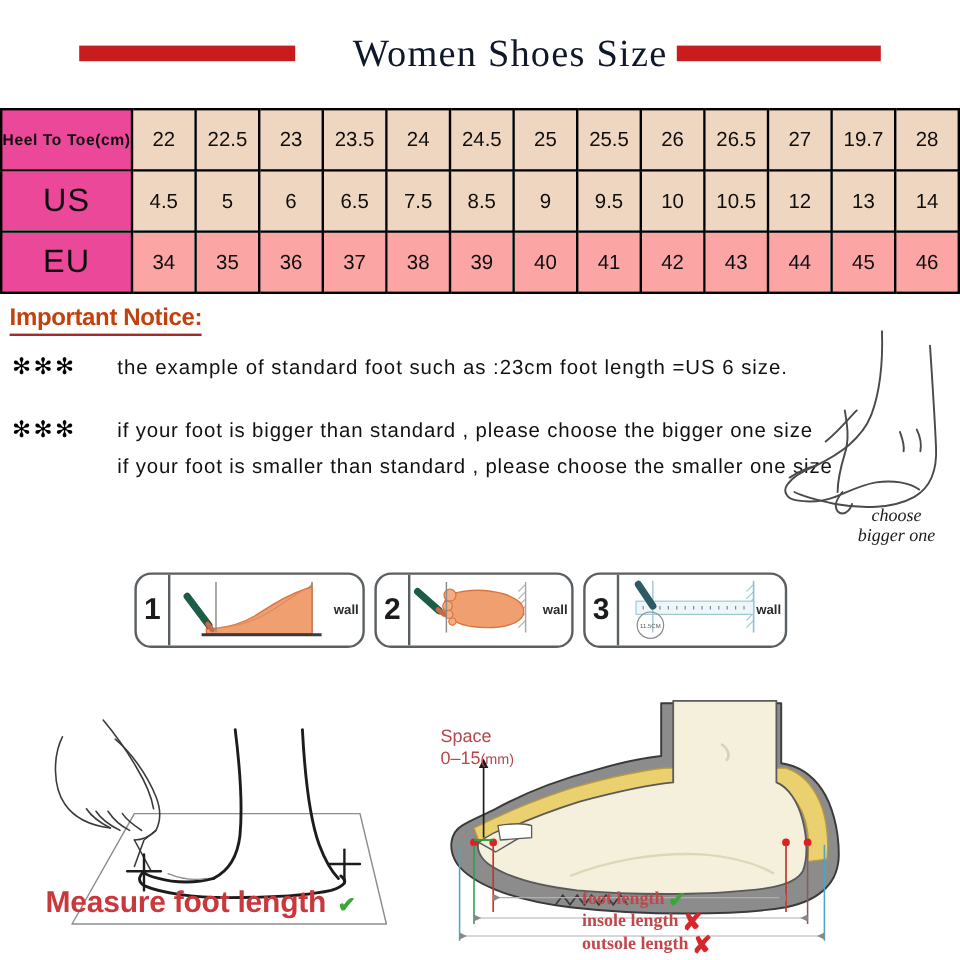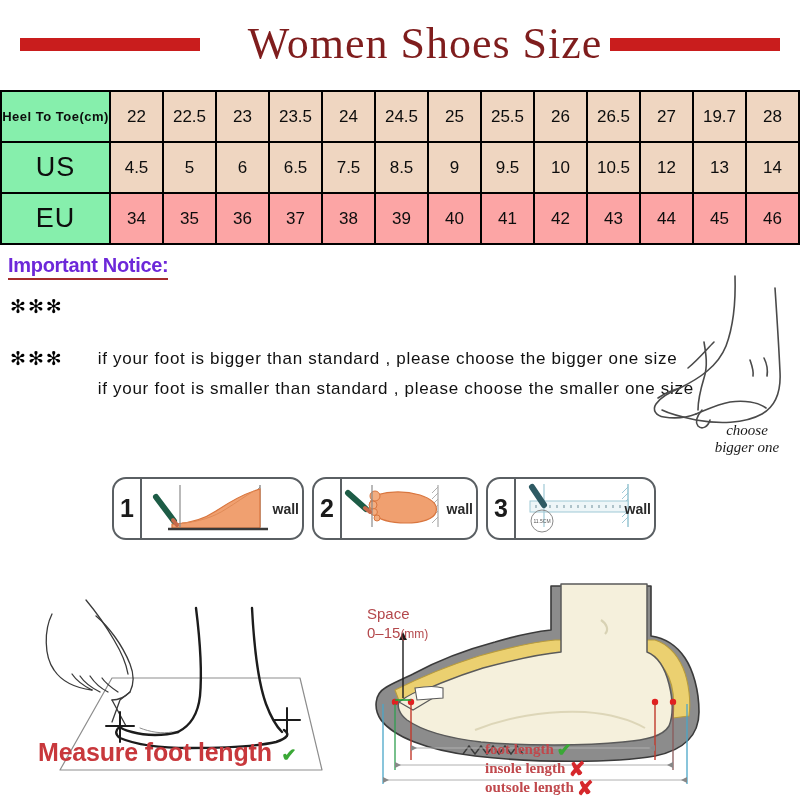--- a/index.html
+++ b/index.html
@@ -15,51 +15,51 @@
 
   
   .title-row{
     position:absolute; top:18px; left:0; width:800px; height:52px;
     display:flex; align-items:center; justify-content:center;
   }
   .title-bar{ height:13px; background:#c91d1d; flex:0 0 auto; }
   .title-bar.left{ width:180px; margin-right:10px; }
   .title-bar.right{ width:170px; margin-left:8px; }
   .title-text{
-    color:#7f1d1d;
+    color:#0f172a;
     font-family:"Liberation Serif", serif;
-    font-size:44px; font-weight:400; letter-spacing:1px;
+    font-size:32px; font-weight:400; letter-spacing:1px;
     white-space:nowrap; line-height:1;margin-left:38px;
   }
 
   
   .size-table{
     position:absolute; top:90px; left:0; width:800px;
     border-collapse:collapse; table-layout:fixed;
   }
   .size-table td{
     border:2px solid #000;
     height:51px;
     text-align:center; vertical-align:middle;
     font-family:"Liberation Sans Narrow","Liberation Sans", sans-serif;
     font-size:17px; color:#0d0d0d; padding:0;
     overflow:hidden; white-space:nowrap;
   }
   .size-table td.rowhead{
-    background:#86efac; width:109px;
+    background:#ec4899; width:109px;
     font-size:27px; letter-spacing:1px;
   }
   .size-table td.rowhead.small{ font-size:13px; font-weight:bold; letter-spacing:.5px; }
   .size-table td.beige{ background:#efd6c1; }
   .size-table td.cyan{ background:#fca5a5;margin-top:28px; }
 
   
   .notice-head{
     position:absolute; left:8px; top:254px;
-    color:#6d28d9; font-size:20px; font-weight:600; letter-spacing:-.3px;
+    color:#c2410c; font-size:20px; font-weight:600; letter-spacing:-.3px;
     font-family:"Liberation Sans Narrow","Liberation Sans", sans-serif;
     border-bottom:2px solid #a32b2b; padding-bottom:1px;
   }
   .notice-block{ position:absolute; left:10px; top:292px; width:680px; }
   .notice-para{ display:flex; margin-bottom:16px; }
   .stars{
     font-size:19px; color:#000; letter-spacing:2px; margin-right:10px;
     line-height:30px; flex:0 0 auto;
   }
   .notice-lines{ flex:1 1 auto; }
@@ -92,21 +92,21 @@
   .step-num{
     width:28px; flex:0 0 auto; text-align:center;
     font-family:"Liberation Sans Narrow","Liberation Sans", sans-serif;
     font-size:25px; font-weight:bold; color:#1b1b1b;
     border-right:2px solid #5a5f63; height:100%;
     display:flex; align-items:center; justify-content:center;
   }
   .step-art{ flex:1 1 auto; height:100%; position:relative; }
   .wall-lbl{
     position:absolute; right:3px; top:50%; transform:translateY(-50%);
-    font-size:14px; font-weight:bold; color:#2a2a2a;
+    font-size:11px; font-weight:bold; color:#2a2a2a;
     font-family:"Liberation Sans", sans-serif;
   }
 
   
   .measure-pane{ position:absolute; left:0px; top:570px; width:355px; height:230px; }
   .measure-lbl{
     position:absolute; left:38px; top:738px; width:270px;
     font-family:"Liberation Sans Narrow","Liberation Sans", sans-serif;
     font-size:25px; font-weight:bold; color:#c8383c; letter-spacing:-.2px;
     white-space:nowrap;
@@ -192,20 +192,21 @@
       </tr>
     </tbody>
 </table>
 
 <div class="notice-head">Important Notice:</div>
 
 <div class="notice-block">
   <div class="notice-para first">
     <div class="stars">✻✻✻</div>
     <div class="notice-lines">
+      <div class="notice-line indent">the  example  of  standard  foot  such  as :23cm  foot  length  =US  6  size.</div>
     </div>
   </div>
   <div class="notice-para second">
     <div class="stars">✻✻✻</div>
     <div class="notice-lines">
       <div class="notice-line indent">if  your  foot  is  bigger  than  standard ,  please  choose  the  bigger  one  size</div>
       <div class="notice-line indent">if  your  foot  is  smaller  than  standard ,  please  choose  the  smaller  one  size</div>
     </div>
   </div>
 </div>

